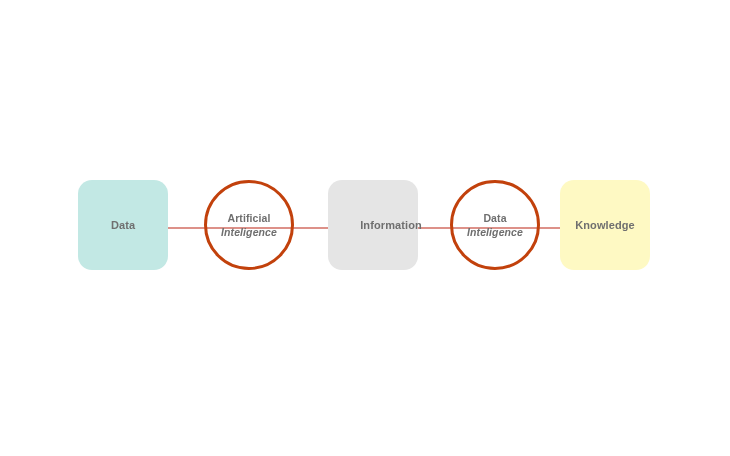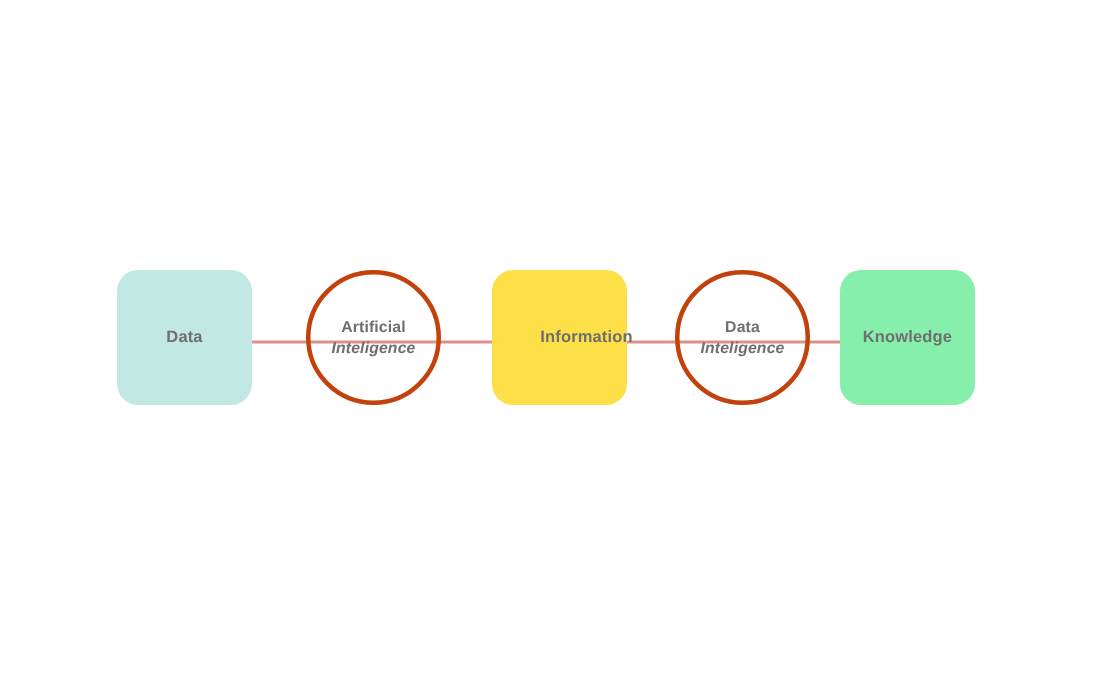--- a/index.html
+++ b/index.html
@@ -42,22 +42,22 @@
     box-sizing: border-box;
   }
 
   .box {
     width: 90px;
     height: 90px;
     top: 180px;
     border-radius: 14px;
   }
   .box-data     { left: 78px;  background: #c2e8e4; }
-  .box-info     { left: 328px; background: #fde047; padding-left: 36px; }
-  .box-know     { left: 560px; background: #86efac; }
+  .box-info     { left: 328px; background: #e5e5e5; padding-left: 36px; }
+  .box-know     { left: 560px; background: #fef9c3; }
 
   .circle {
     width: 90px;
     height: 90px;
     top: 180px;
     border-radius: 50%;
     background: transparent;
     border: 3px solid #c2410c;
     z-index: 3;
   }

